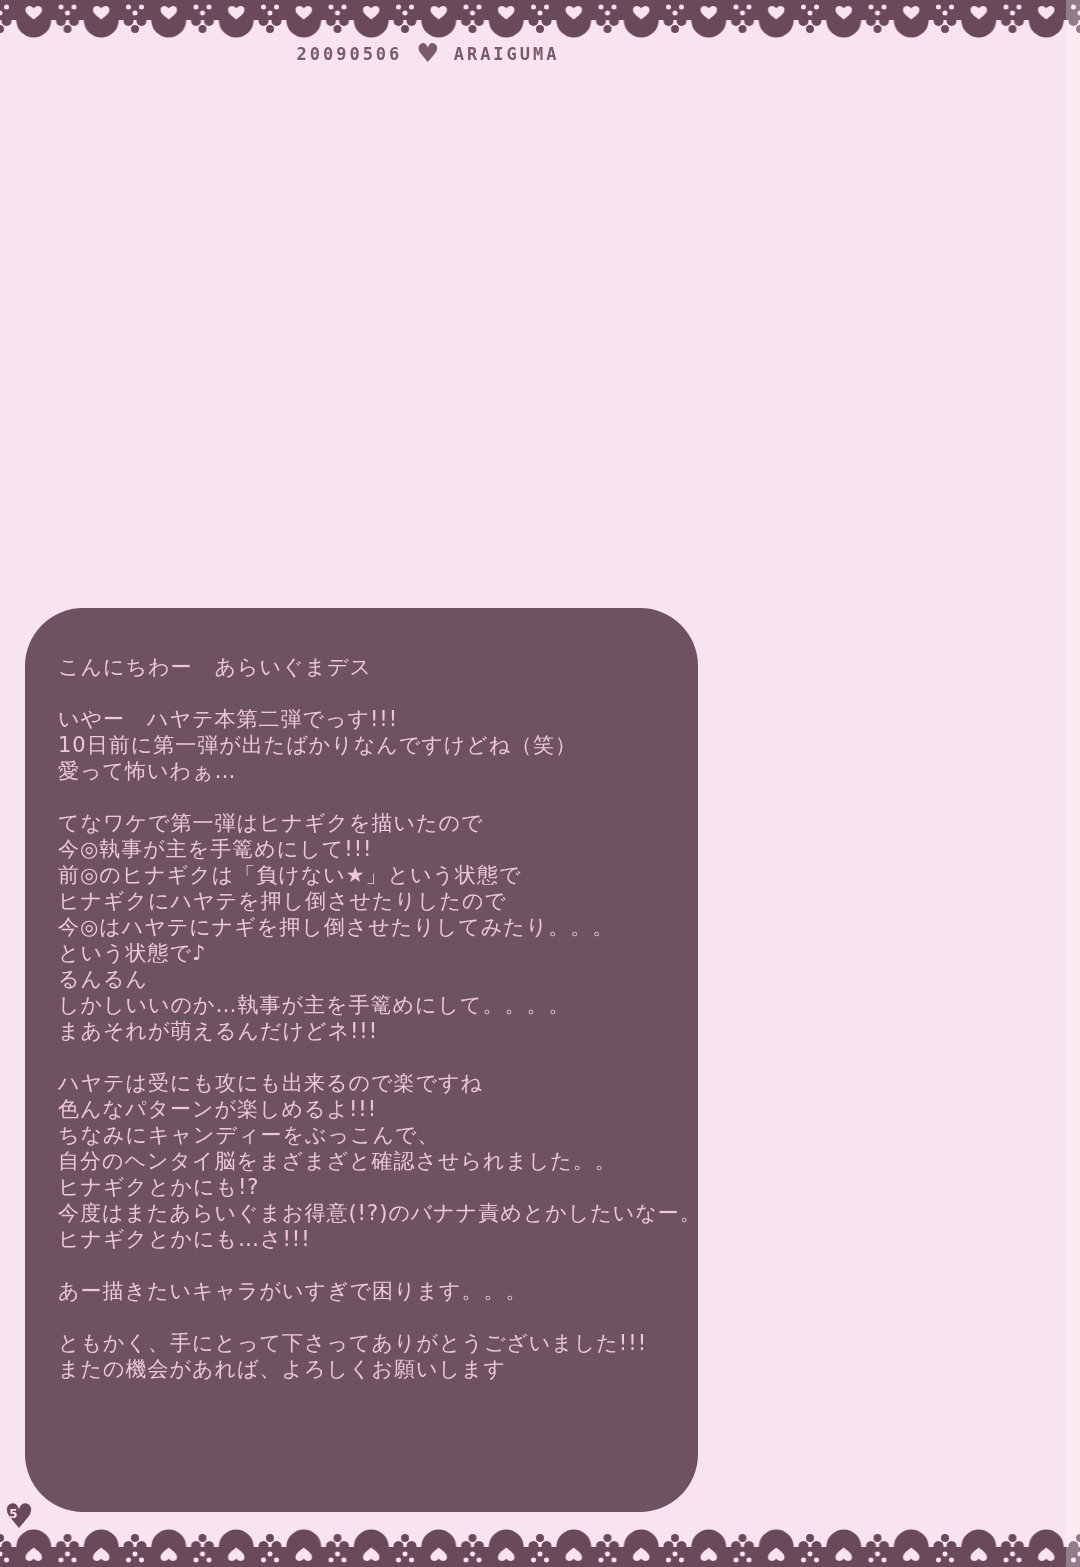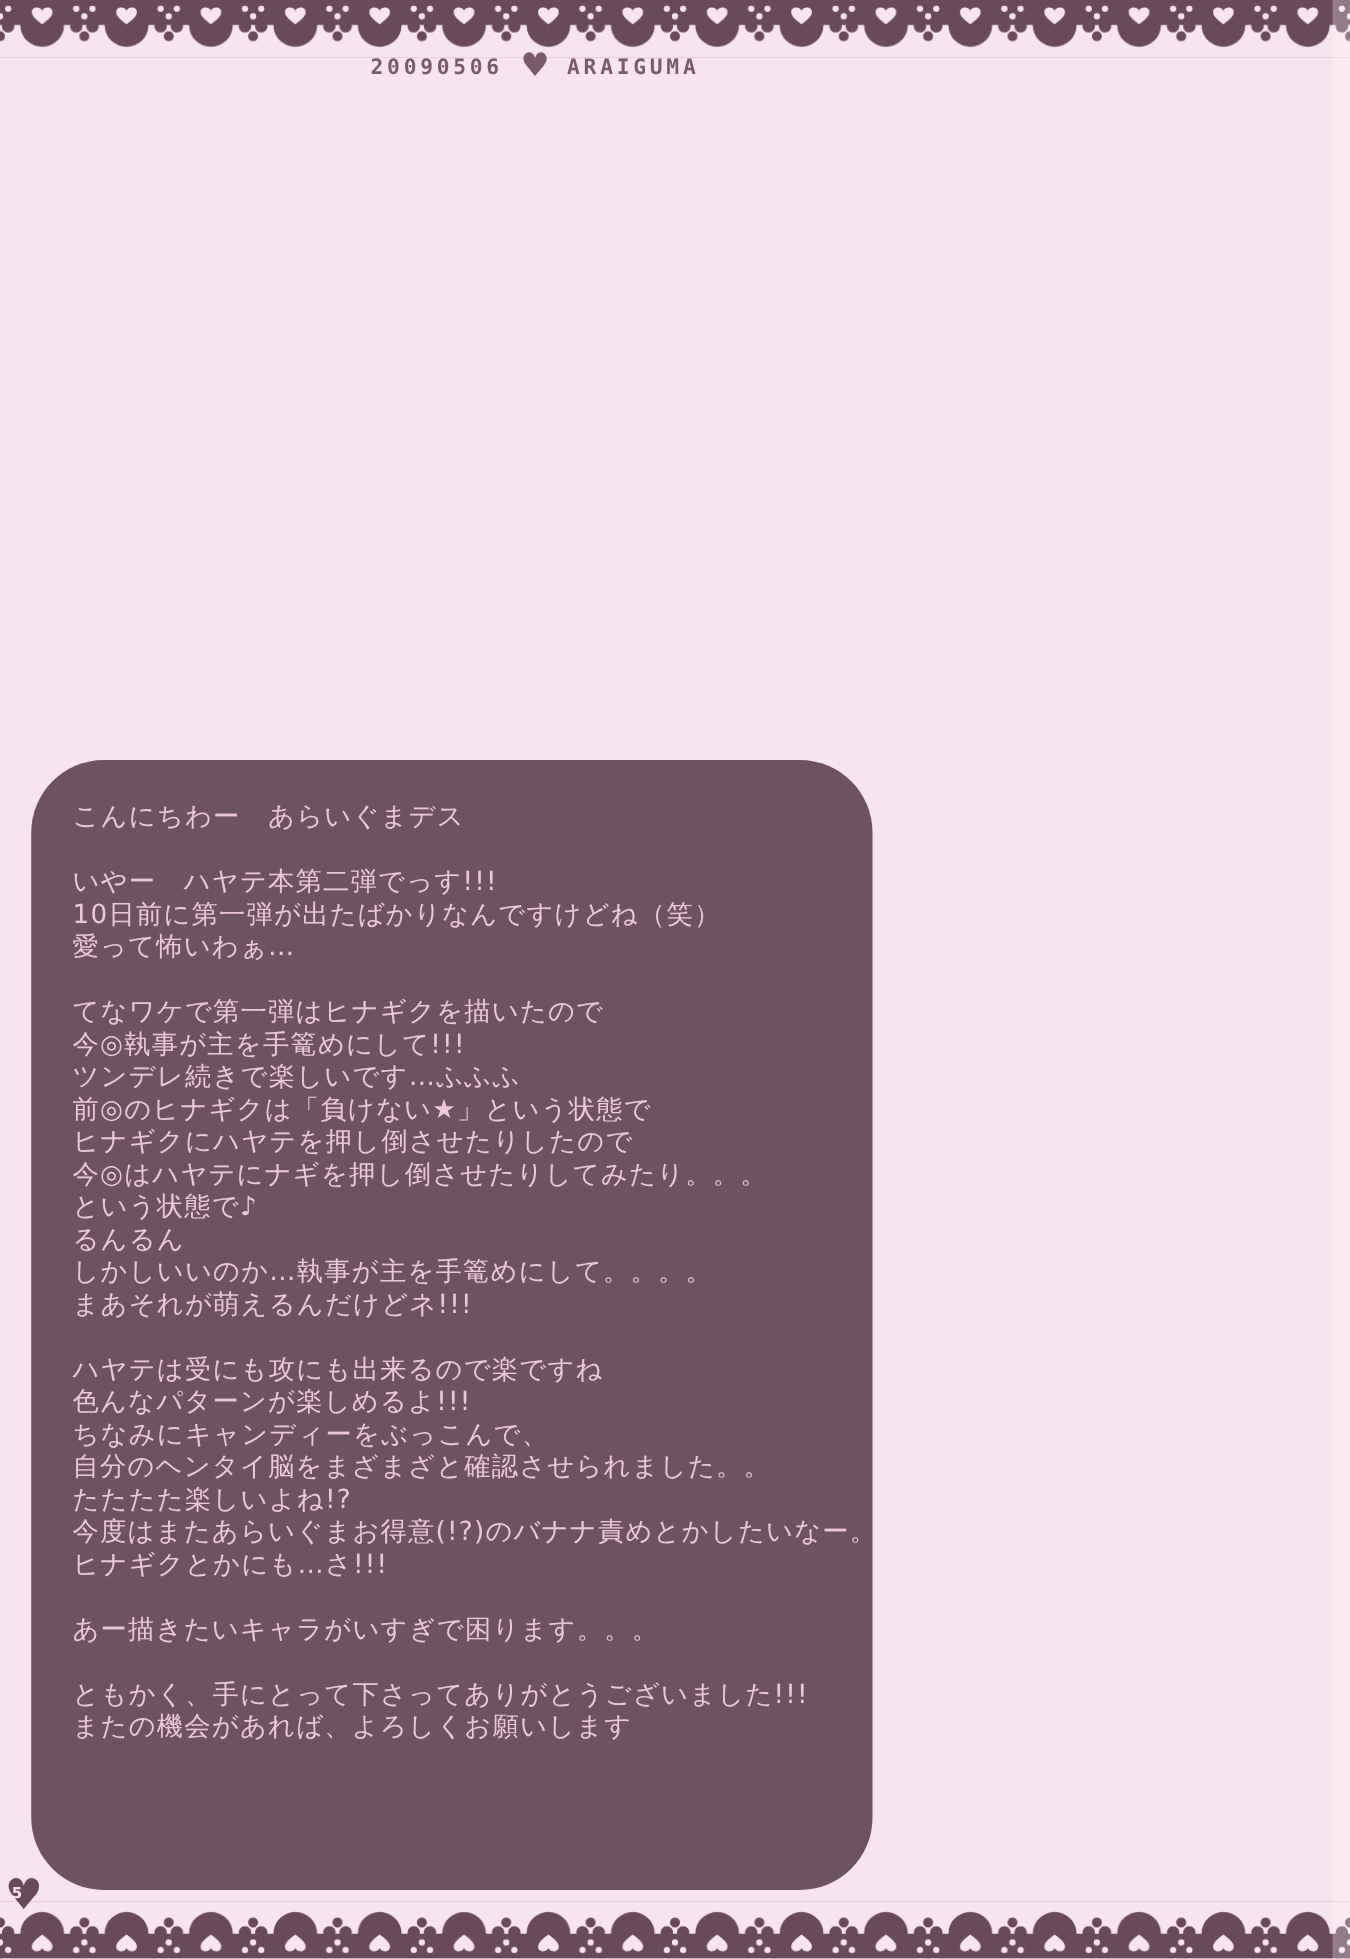--- a/index.html
+++ b/index.html
@@ -31,21 +31,21 @@
     transform: translateY(-1px);
   }
 
   
   .afterword {
     position: absolute; left: 25px; top: 608px;
     width: 673px; height: 904px;
     background: var(--box-bg, #6e5261);
     border-radius: 58px;
     box-sizing: border-box;
-    padding: 32px 18px 0 33px;
+    padding: 46px 18px 0 33px;
   }
   .afterword .line {
     height: 26px; line-height: 26px;
     font-size: 21px; letter-spacing: 1px;
     color: var(--box-text, #edc7d7);
     white-space: pre;
   }
 
   
   .pagenum {
@@ -101,34 +101,33 @@
 
 <div class="afterword" id="afterword-box">
     <div class="line">こんにちわー　あらいぐまデス</div>
     <div class="line"></div>
     <div class="line">いやー　ハヤテ本第二弾でっす!!!</div>
     <div class="line">10日前に第一弾が出たばかりなんですけどね（笑）</div>
     <div class="line">愛って怖いわぁ…</div>
     <div class="line"></div>
     <div class="line">てなワケで第一弾はヒナギクを描いたので</div>
     <div class="line">今◎執事が主を手篭めにして!!!</div>
-    <div class="line">ツンデレ続きで楽しいです…ふふふ</div>
     <div class="line">前◎のヒナギクは「負けない★」という状態で</div>
     <div class="line">ヒナギクにハヤテを押し倒させたりしたので</div>
     <div class="line">今◎はハヤテにナギを押し倒させたりしてみたり。。。</div>
     <div class="line">という状態で♪</div>
     <div class="line">るんるん</div>
     <div class="line">しかしいいのか…執事が主を手篭めにして。。。。</div>
     <div class="line">まあそれが萌えるんだけどネ!!!</div>
     <div class="line"></div>
     <div class="line">ハヤテは受にも攻にも出来るので楽ですね</div>
     <div class="line">色んなパターンが楽しめるよ!!!</div>
     <div class="line">ちなみにキャンディーをぶっこんで、</div>
     <div class="line">自分のヘンタイ脳をまざまざと確認させられました。。</div>
-    <div class="line">たたたた楽しいよね!?</div>
+    <div class="line">ヒナギクとかにも!?</div>
     <div class="line">今度はまたあらいぐまお得意(!?)のバナナ責めとかしたいなー。</div>
     <div class="line">ヒナギクとかにも…さ!!!</div>
     <div class="line"></div>
     <div class="line">あー描きたいキャラがいすぎで困ります。。。</div>
     <div class="line"></div>
     <div class="line">ともかく、手にとって下さってありがとうございました!!!</div>
     <div class="line">またの機会があれば、よろしくお願いします</div>
   </div>
 
 <div class="pagenum">

